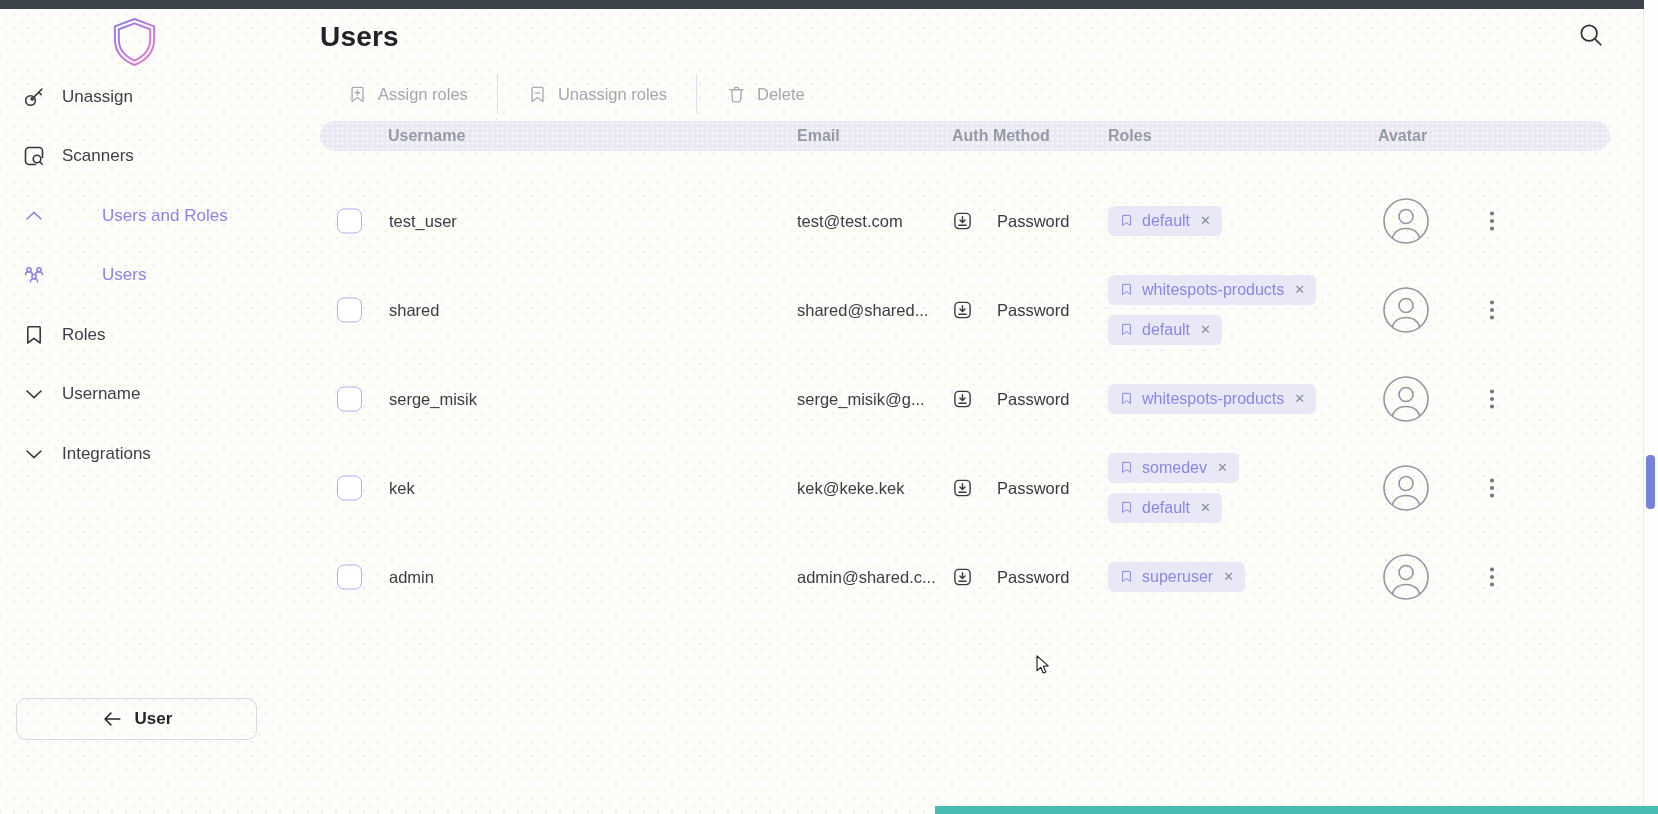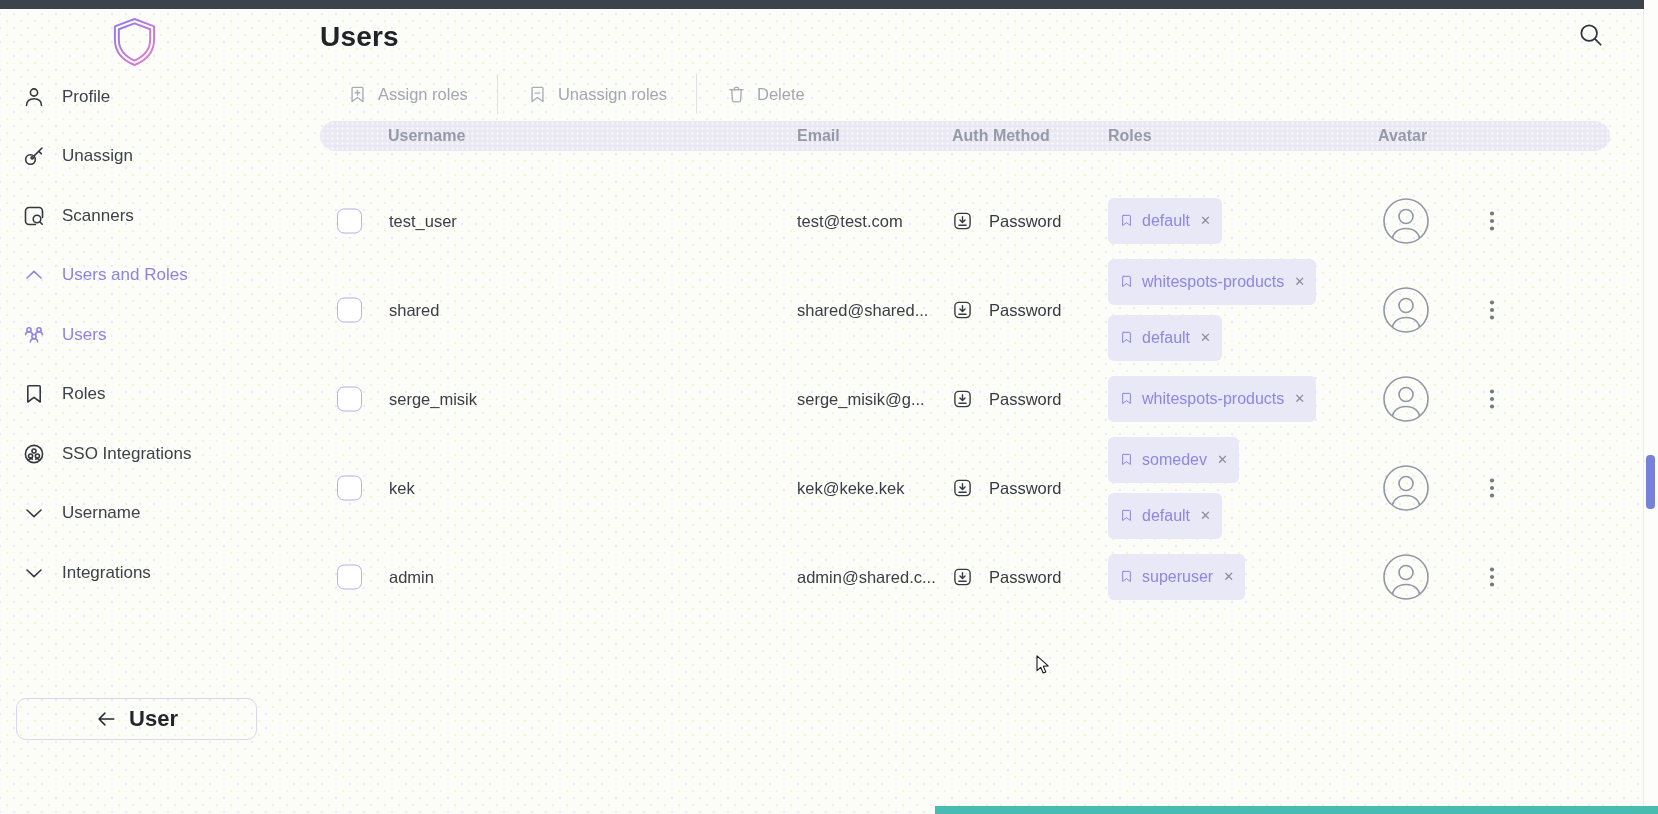--- a/index.html
+++ b/index.html
@@ -24,26 +24,26 @@
 
   
   .progress{position:absolute;left:935px;bottom:0;width:723px;height:8px;background:#46bdb0;z-index:7;}
 
   
   .sidebar{position:absolute;top:9px;left:0;width:300px;height:805px;}
   .logo{position:absolute;top:7px;left:111px;color:#9a86e8;}
   .menu{position:absolute;top:58px;left:0;right:0;}
   .mi{display:flex;align-items:center;height:59.5px;padding-left:22px;cursor:pointer;color:#3d4248;font-size:17px;}
   .mi .mi-icon{width:24px;height:24px;margin-right:16px;color:#34383e;}
-  .mi.purple, .mi.purple .mi-icon{color:#8b84e2;}
+  .mi.purple, .mi.purple .mi-icon{color:#8b84e2;gap:40px;}
   .user-back{
     position:absolute;left:16px;top:689px;width:241px;height:42px;
     display:flex;align-items:center;justify-content:center;gap:12px;
     background:transparent;border:1px solid #dad8e6;border-radius:10px;
-    font-family:"Liberation Sans",sans-serif;font-size:22px;font-weight:700;color:#23262b;cursor:pointer;
+    font-family:"Liberation Sans",sans-serif;font-size:17px;font-weight:700;color:#23262b;cursor:pointer;
   }
   .user-back .bicon{width:22px;height:22px;color:#23262b;}
 
   
   .main{position:absolute;left:320px;top:9px;width:1300px;height:805px;}
   .page-title{position:absolute;top:12px;left:0;margin:0;font-size:28px;font-weight:700;color:#202428;letter-spacing:.2px;}
   .search-btn{position:absolute;top:22px;left:1578px;width:26px;height:26px;color:#2f343a;cursor:pointer;z-index:6;background:none;border:none;padding:0;}
 
   .toolbar{position:absolute;top:64px;left:27px;height:42px;display:flex;align-items:center;}
   .tbtn{display:flex;align-items:center;gap:10px;background:none;border:none;padding:0;
@@ -55,24 +55,24 @@
          background:radial-gradient(circle, rgba(255,255,255,.55) 1px, transparent 1.2px) 0 0/5px 5px, #eae9f3;}
   .th{position:absolute;top:50%;transform:translateY(-50%);font-size:16px;font-weight:700;color:#959aa8;}
   .th.c1{left:68px;} .th.c2{left:477px;} .th.c3{left:632px;} .th.c4{left:788px;} .th.c5{left:1058px;}
 
   .rows{position:absolute;top:167px;left:0;width:1290px;}
   .row{position:relative;height:89px;}
   .row > *{position:absolute;top:50%;transform:translateY(-50%);}
   .cb{left:17px;width:23px;height:23px;border:1.6px solid #b5aeef;border-radius:7px;background:#ffffff;cursor:pointer;}
   .cell-username{left:69px;font-size:16.5px;color:#3a3f45;}
   .cell-email{left:477px;font-size:16.5px;color:#3a3f45;}
-  .cell-auth{left:632px;display:flex;align-items:center;gap:16px;font-size:16.5px;color:#363b41;}
+  .cell-auth{left:632px;display:flex;align-items:center;gap:24px;font-size:16.5px;color:#363b41;}
   .cell-auth .aicon{width:21px;height:21px;color:#363b41;}
   .cell-roles{left:788px;display:flex;flex-direction:column;align-items:flex-start;gap:10px;}
-  .chip{display:flex;align-items:center;gap:8px;height:30px;padding:8px 11px;border-radius:6px;
+  .chip{display:flex;align-items:center;gap:8px;height:30px;padding:0 11px;border-radius:6px;
         background:#e9e8f6;cursor:pointer;}
   .chip .cicon{width:15px;height:15px;color:#8d86e4;}
   .chip .clabel{font-size:16px;color:#8d86e4;}
   .chip .cx{font-size:13px;color:#898e97;margin-left:2px;cursor:pointer;}
   .avatar{left:1062px;width:48px;height:48px;color:#9298a2;}
   .kebab{left:1164px;width:16px;height:24px;color:#747983;cursor:pointer;}
 
   .cursor{position:absolute;left:1036px;top:655px;z-index:9;pointer-events:none;}
 </style>
 </head>
@@ -222,72 +222,56 @@
     <div class="logo">
       <svg width="47" height="51">
           <use href="#i-shield"></use>
         </svg>
     </div>
 
     <nav class="menu">
       <div class="mi">
         <span class="mi-icon">
             <svg width="24" height="24">
-              <use href="#i-person"></use>
-            </svg>
-          </span>
-        <span class="mi-label">Profile</span>
+              <use href="#i-key"></use>
+            </svg>
+          </span>
+        <span class="mi-label">Unassign</span>
       </div>
       <div class="mi">
         <span class="mi-icon">
             <svg width="24" height="24">
-              <use href="#i-key"></use>
-            </svg>
-          </span>
-        <span class="mi-label">Unassign</span>
+              <use href="#i-scanner"></use>
+            </svg>
+          </span>
+        <span class="mi-label">Scanners</span>
+      </div>
+      <div class="mi purple">
+        <span class="mi-icon">
+            <svg width="24" height="24">
+              <use href="#i-chev-up"></use>
+            </svg>
+          </span>
+        <span class="mi-label">Users and Roles</span>
+      </div>
+      <div class="mi purple">
+        <span class="mi-icon">
+            <svg width="24" height="24">
+              <use href="#i-users"></use>
+            </svg>
+          </span>
+        <span class="mi-label">Users</span>
       </div>
       <div class="mi">
         <span class="mi-icon">
             <svg width="24" height="24">
-              <use href="#i-scanner"></use>
-            </svg>
-          </span>
-        <span class="mi-label">Scanners</span>
-      </div>
-      <div class="mi purple">
-        <span class="mi-icon">
-            <svg width="24" height="24">
-              <use href="#i-chev-up"></use>
-            </svg>
-          </span>
-        <span class="mi-label">Users and Roles</span>
-      </div>
-      <div class="mi purple">
-        <span class="mi-icon">
-            <svg width="24" height="24">
-              <use href="#i-users"></use>
-            </svg>
-          </span>
-        <span class="mi-label">Users</span>
-      </div>
-      <div class="mi">
-        <span class="mi-icon">
-            <svg width="24" height="24">
               <use href="#i-bookmark"></use>
             </svg>
           </span>
         <span class="mi-label">Roles</span>
-      </div>
-      <div class="mi">
-        <span class="mi-icon">
-            <svg width="24" height="24">
-              <use href="#i-sso"></use>
-            </svg>
-          </span>
-        <span class="mi-label">SSO Integrations</span>
       </div>
       <div class="mi">
         <span class="mi-icon">
             <svg width="24" height="24">
               <use href="#i-chev-down"></use>
             </svg>
           </span>
         <span class="mi-label">Username</span>
       </div>
       <div class="mi">

